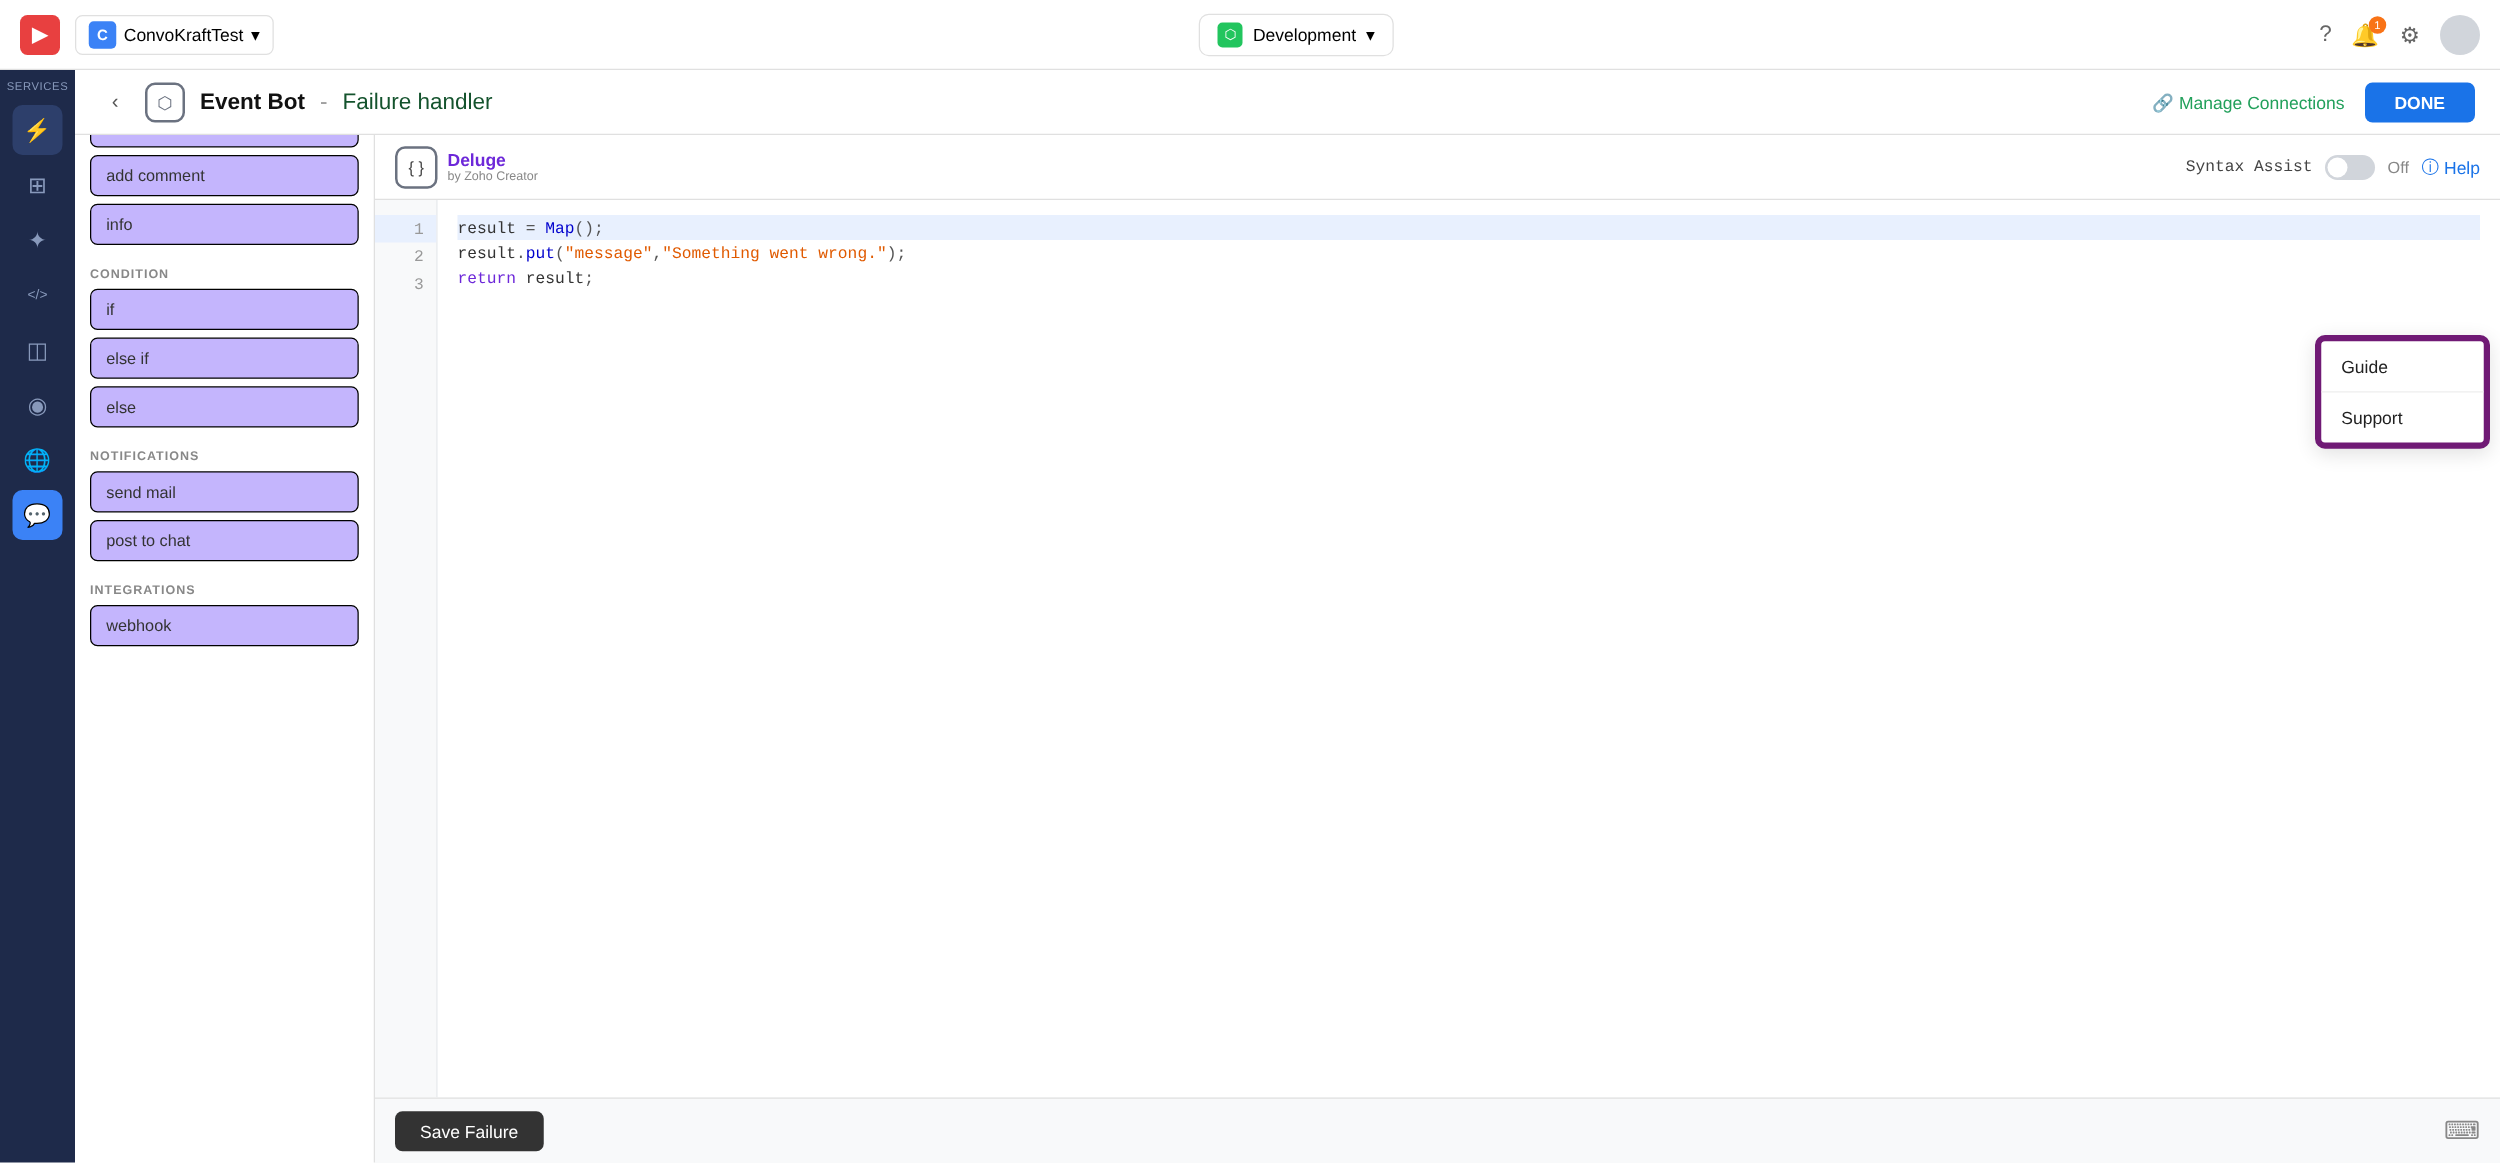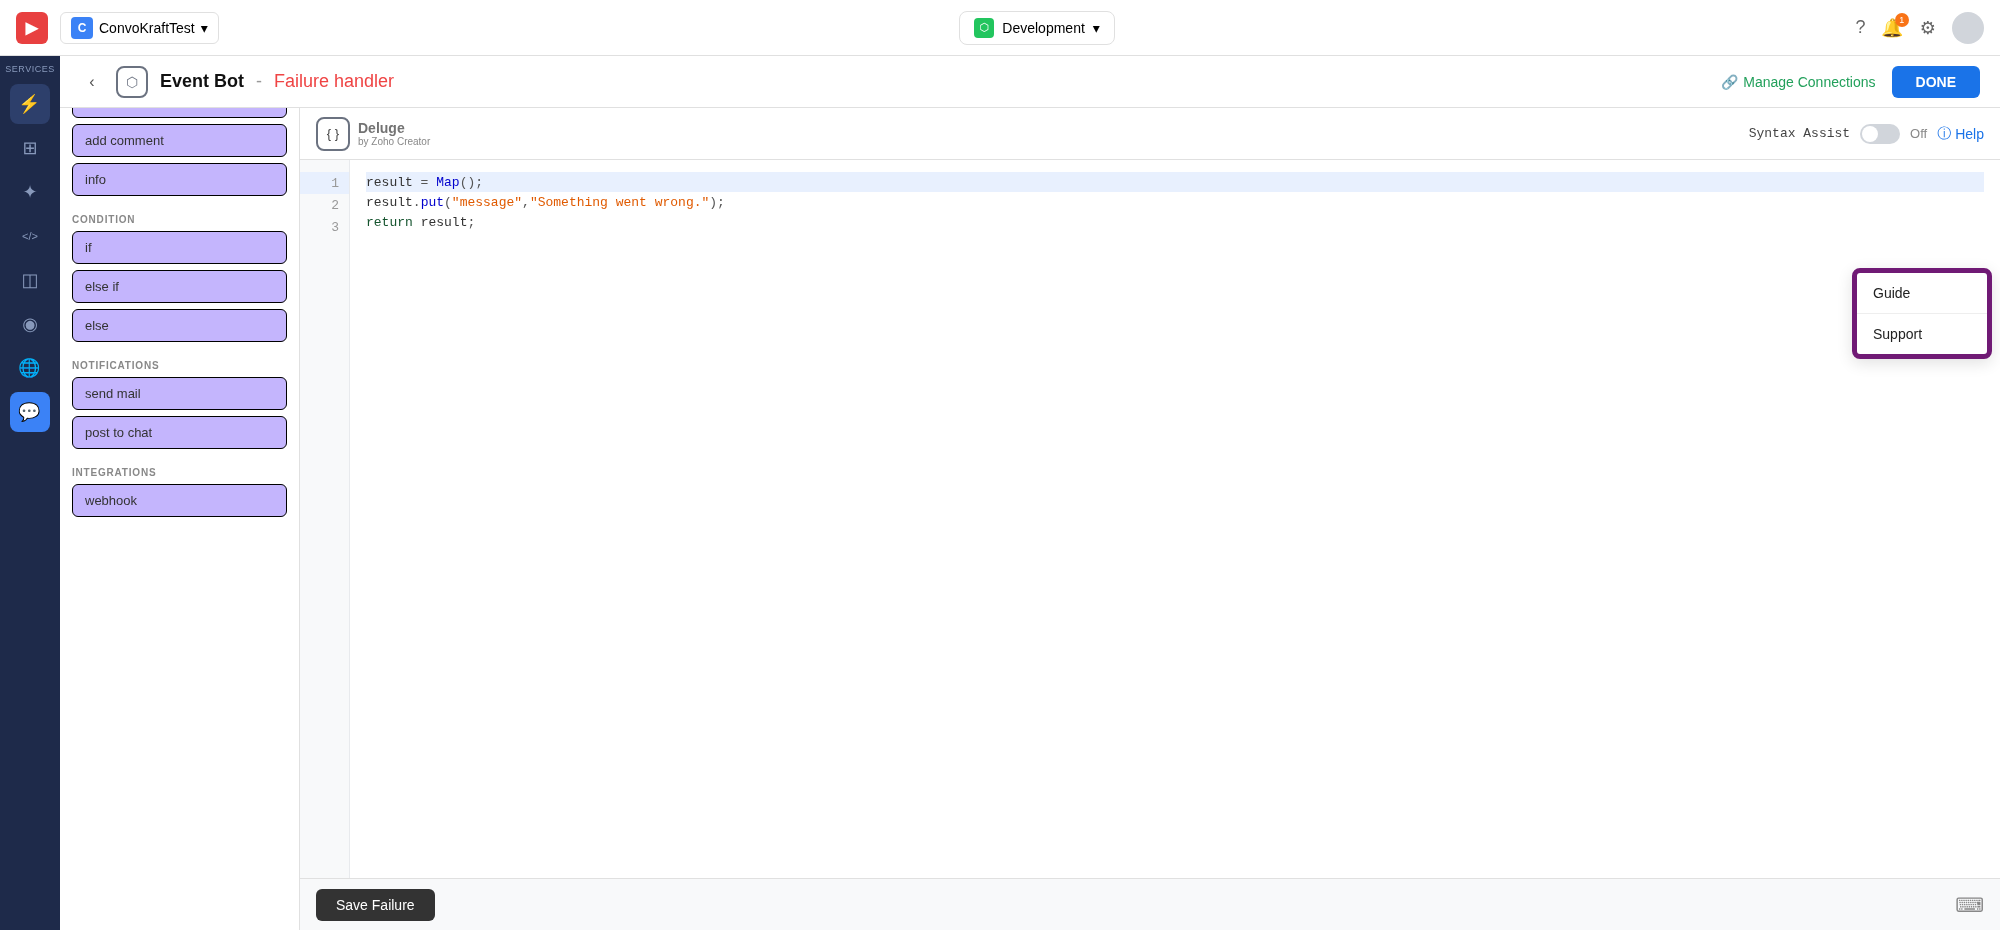--- a/index.html
+++ b/index.html
@@ -197,21 +197,21 @@
       font-size: 18px;
       font-weight: 700;
       color: #111;
     }
     #page-header .separator {
       color: #999;
       font-size: 18px;
     }
     #page-header .subtitle {
       font-size: 18px;
-      color: #ef4444;
+      color: #14532d;
       text-align: center;
     }
     #page-header .right {
       margin-left: auto;
       display: flex; align-items: center; gap: 16px;
     }
     #page-header .manage-link {
       color: #22a05b;
       font-size: 14px;
       cursor: pointer;
@@ -251,21 +251,21 @@
     }
     #editor-topbar .deluge-icon {
       width: 34px; height: 34px;
       border: 2px solid #6b7280;
       border-radius: 8px;
       display: flex; align-items: center; justify-content: center;
       font-size: 13px;
       color: #444;
     }
     #editor-topbar .deluge-info { display: flex; flex-direction: column; }
-    #editor-topbar .deluge-title { font-size: 14px; font-weight: 600; color: #737373; }
+    #editor-topbar .deluge-title { font-size: 14px; font-weight: 600; color: #6d28d9; }
     #editor-topbar .deluge-sub { font-size: 10px; color: #888; }
     #editor-topbar .right {
       margin-left: auto;
       display: flex; align-items: center; gap: 10px;
     }
     #editor-topbar .syntax-label { font-size: 13px; color: #444; font-family: Liberation Mono, monospace; }
     #editor-topbar .toggle {
       width: 40px; height: 20px;
       background: #d1d5db;
       border-radius: 10px;
@@ -319,21 +319,21 @@
       font-size: 13px;
       line-height: 22px;
       overflow: auto;
     }
     #code-content .code-line {
       height: 20px;
       display: flex; align-items: flex-start;
       white-space: pre;
     }
     #code-content .code-line.highlighted { background: #e8f0fe; width: 100%; }
-    .kw { color: #14532d; }
+    .kw { color: #6d28d9; }
     .fn { color: #0000cd; }
     .str { color: #e05a00; }
     .var { color: #333; }
     .punc { color: #555; }
 
     
     #editor-footer {
       height: 52px;
       background: #f8f9fa;
       border-top: 1px solid #e0e0e0;

